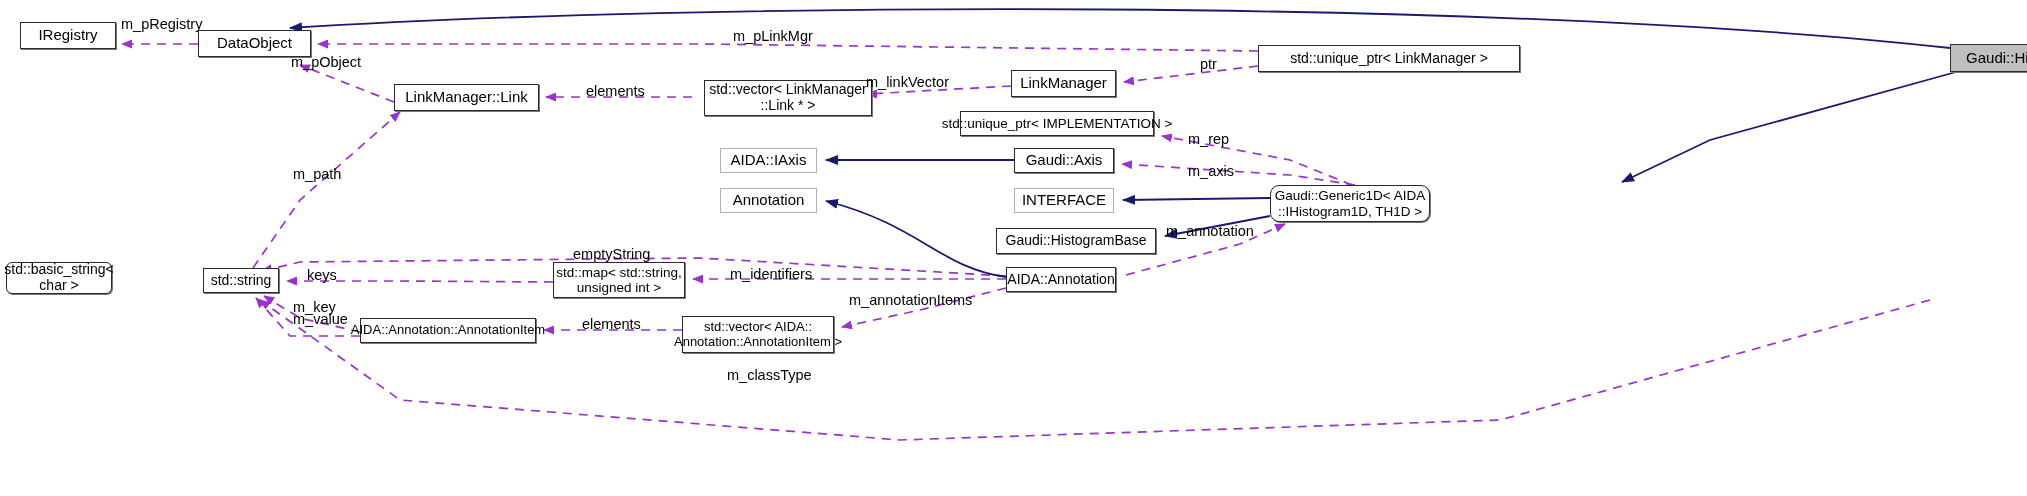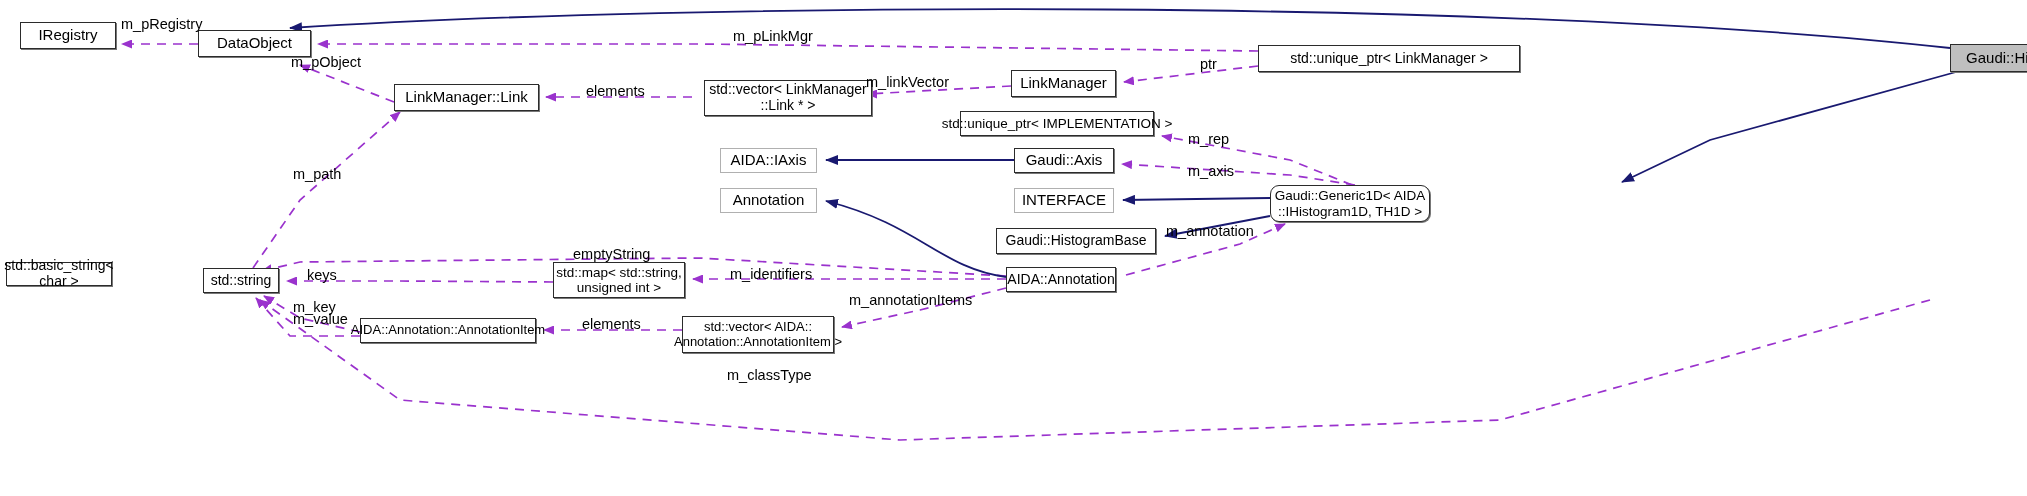--- a/index.html
+++ b/index.html
@@ -153,21 +153,21 @@
 
   <div class="node faint" style="left:720px;top:188px;width:97px;height:25px;">Annotation</div>
 
   <div class="node faint" style="left:1014px;top:188px;width:100px;height:25px;">INTERFACE</div>
 
   <div class="node solid" style="left:1270px;top:185px;width:160px;height:37px;font-size:13.5px;border-radius:9px;">Gaudi::Generic1D&lt; AIDA
 ::IHistogram1D, TH1D &gt;</div>
 
   <div class="node solid" style="left:996px;top:228px;width:160px;height:26px;font-size:14px;">Gaudi::HistogramBase</div>
 
-  <div class="node solid" style="left:6px;top:262px;width:106px;height:24px;font-size:14px;">std::basic_string&lt;
+  <div class="node solid" style="left:6px;top:262px;width:106px;height:32px;font-size:14px;border-radius:6px;">std::basic_string&lt;
 char &gt;</div>
 
   <div class="node solid" style="left:203px;top:268px;width:76px;height:25px;font-size:14px;">std::string</div>
 
   <div class="node solid" style="left:553px;top:262px;width:132px;height:36px;font-size:13.5px;">std::map&lt; std::string,
 unsigned int &gt;</div>
 
   <div class="node solid" style="left:1006px;top:267px;width:110px;height:25px;font-size:14px;">AIDA::Annotation</div>
 
   <div class="node solid" style="left:360px;top:318px;width:176px;height:25px;font-size:13px;">AIDA::Annotation::AnnotationItem</div>

